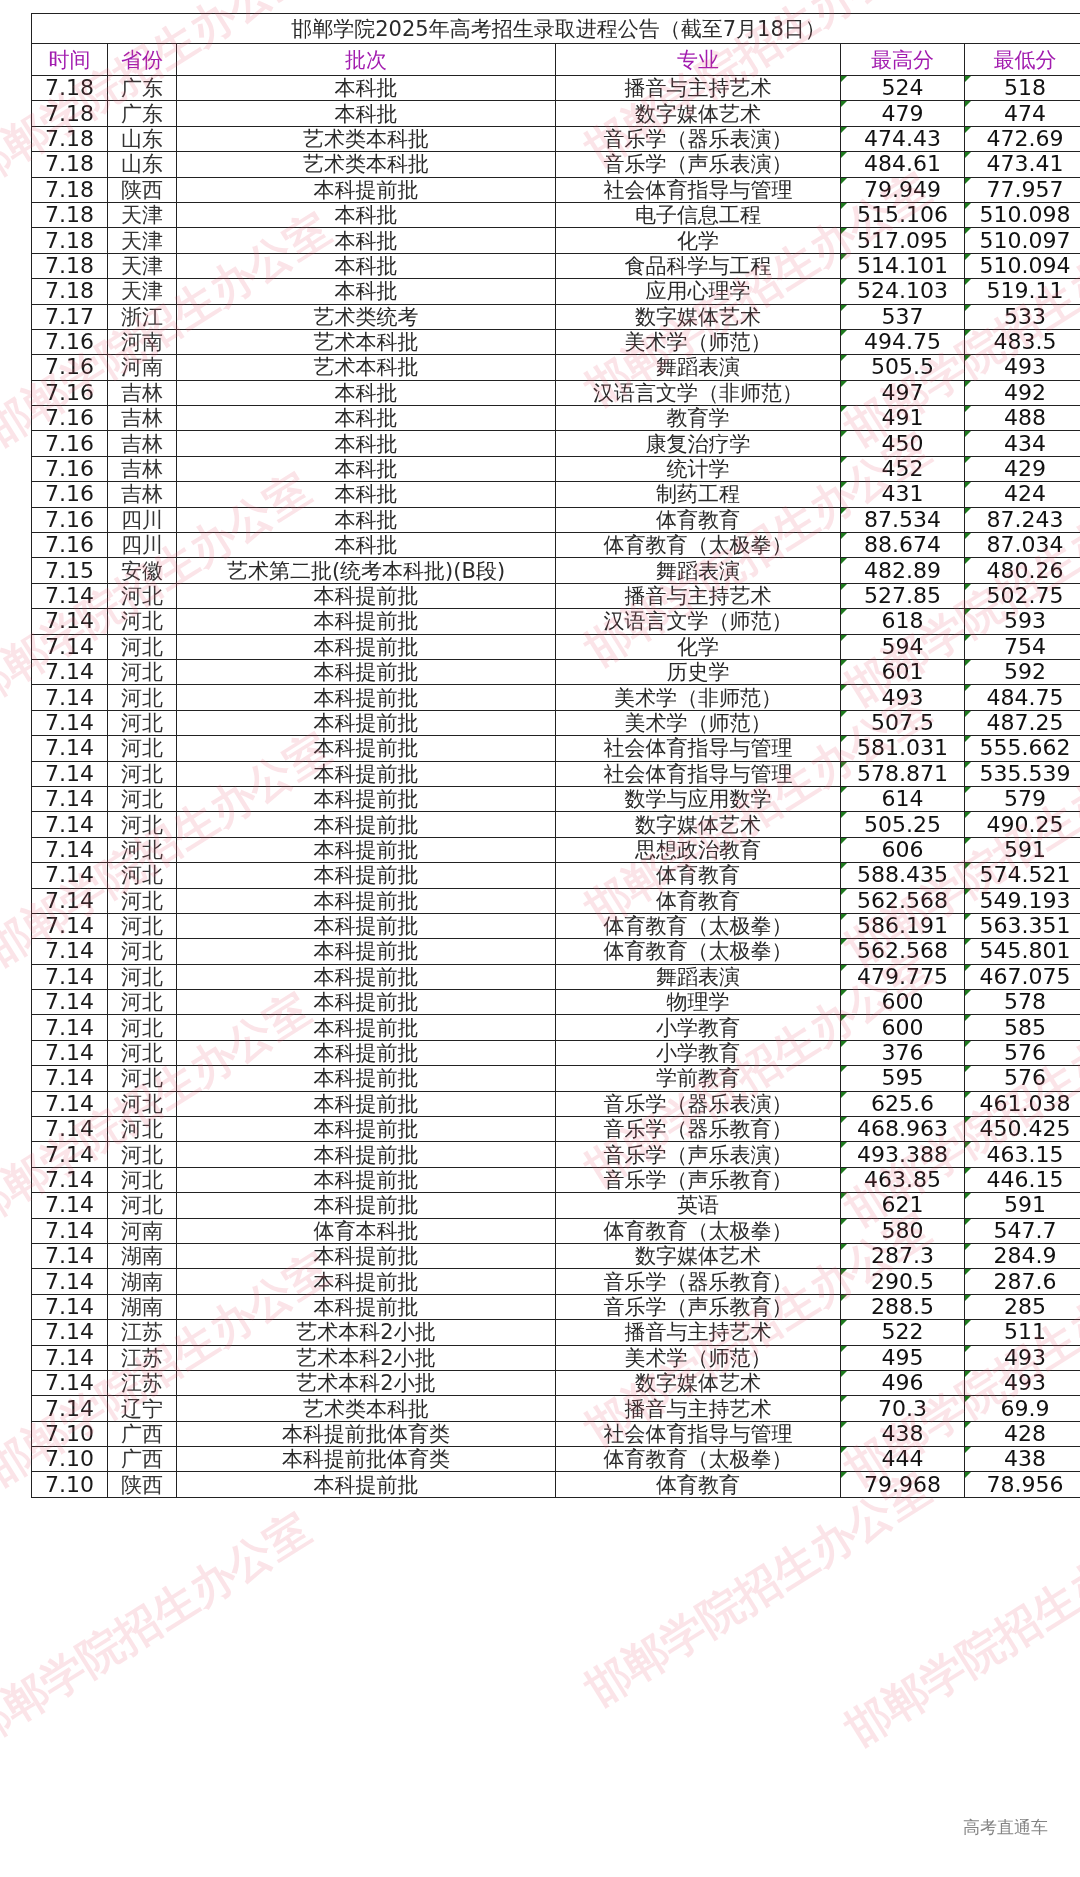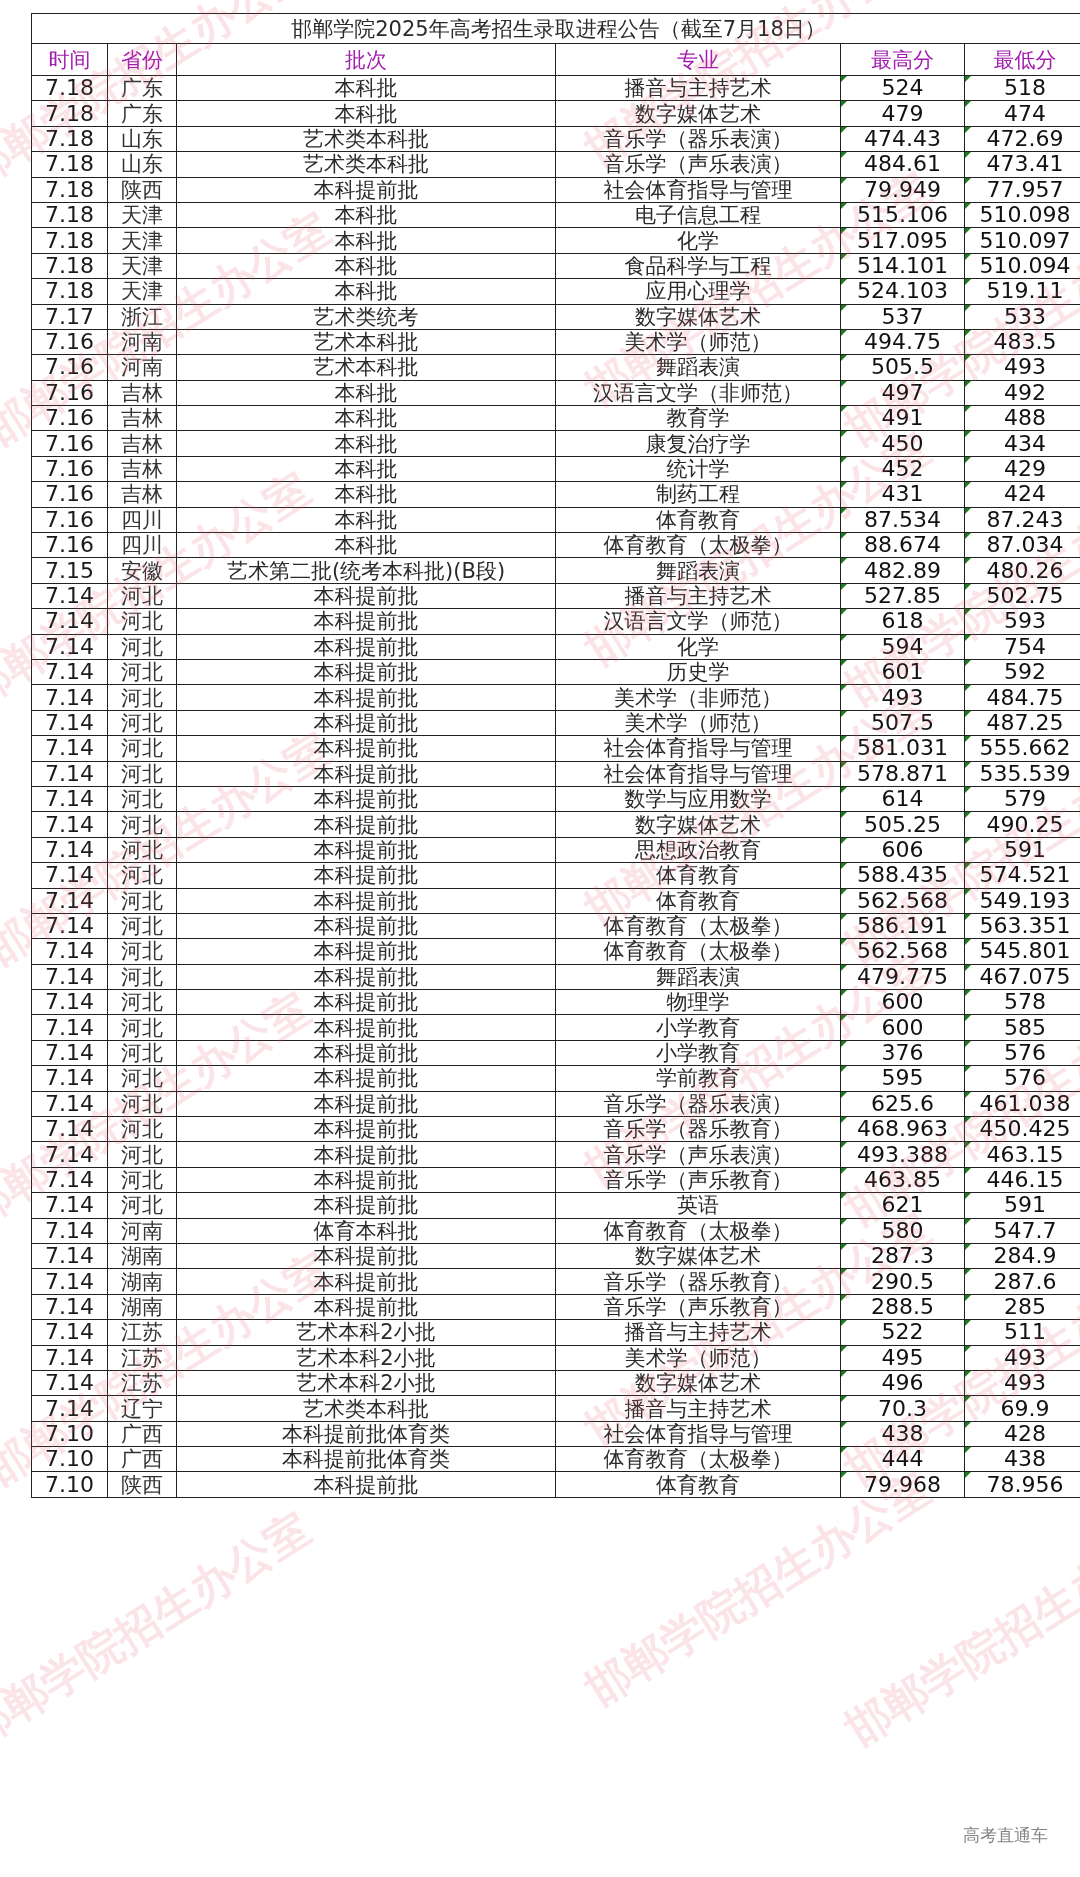--- a/index.html
+++ b/index.html
@@ -36,21 +36,21 @@
     content: ""; position: absolute; left: 0; top: 0;
     width: 0; height: 0;
     border-top: 6px solid #1e7a1e; border-right: 6px solid transparent;
   }
   .watermark {
     position: absolute; pointer-events: none; color: rgba(230, 90, 110, 0.16);
     font-size: 44px; font-weight: bold; transform: rotate(-32deg);
     white-space: nowrap; font-family: "DejaVu Sans", sans-serif;
   }
   .credit {
-    position: absolute; right: 32px; bottom: 30px;
+    position: absolute; right: 32px; bottom: 38px;
     font-size: 17px; color: rgba(90, 90, 90, 0.75);
     pointer-events: none;
   }
 </style>
 </head>
 <body>
 
 <div class="sheet">
   <table>
     <colgroup>

